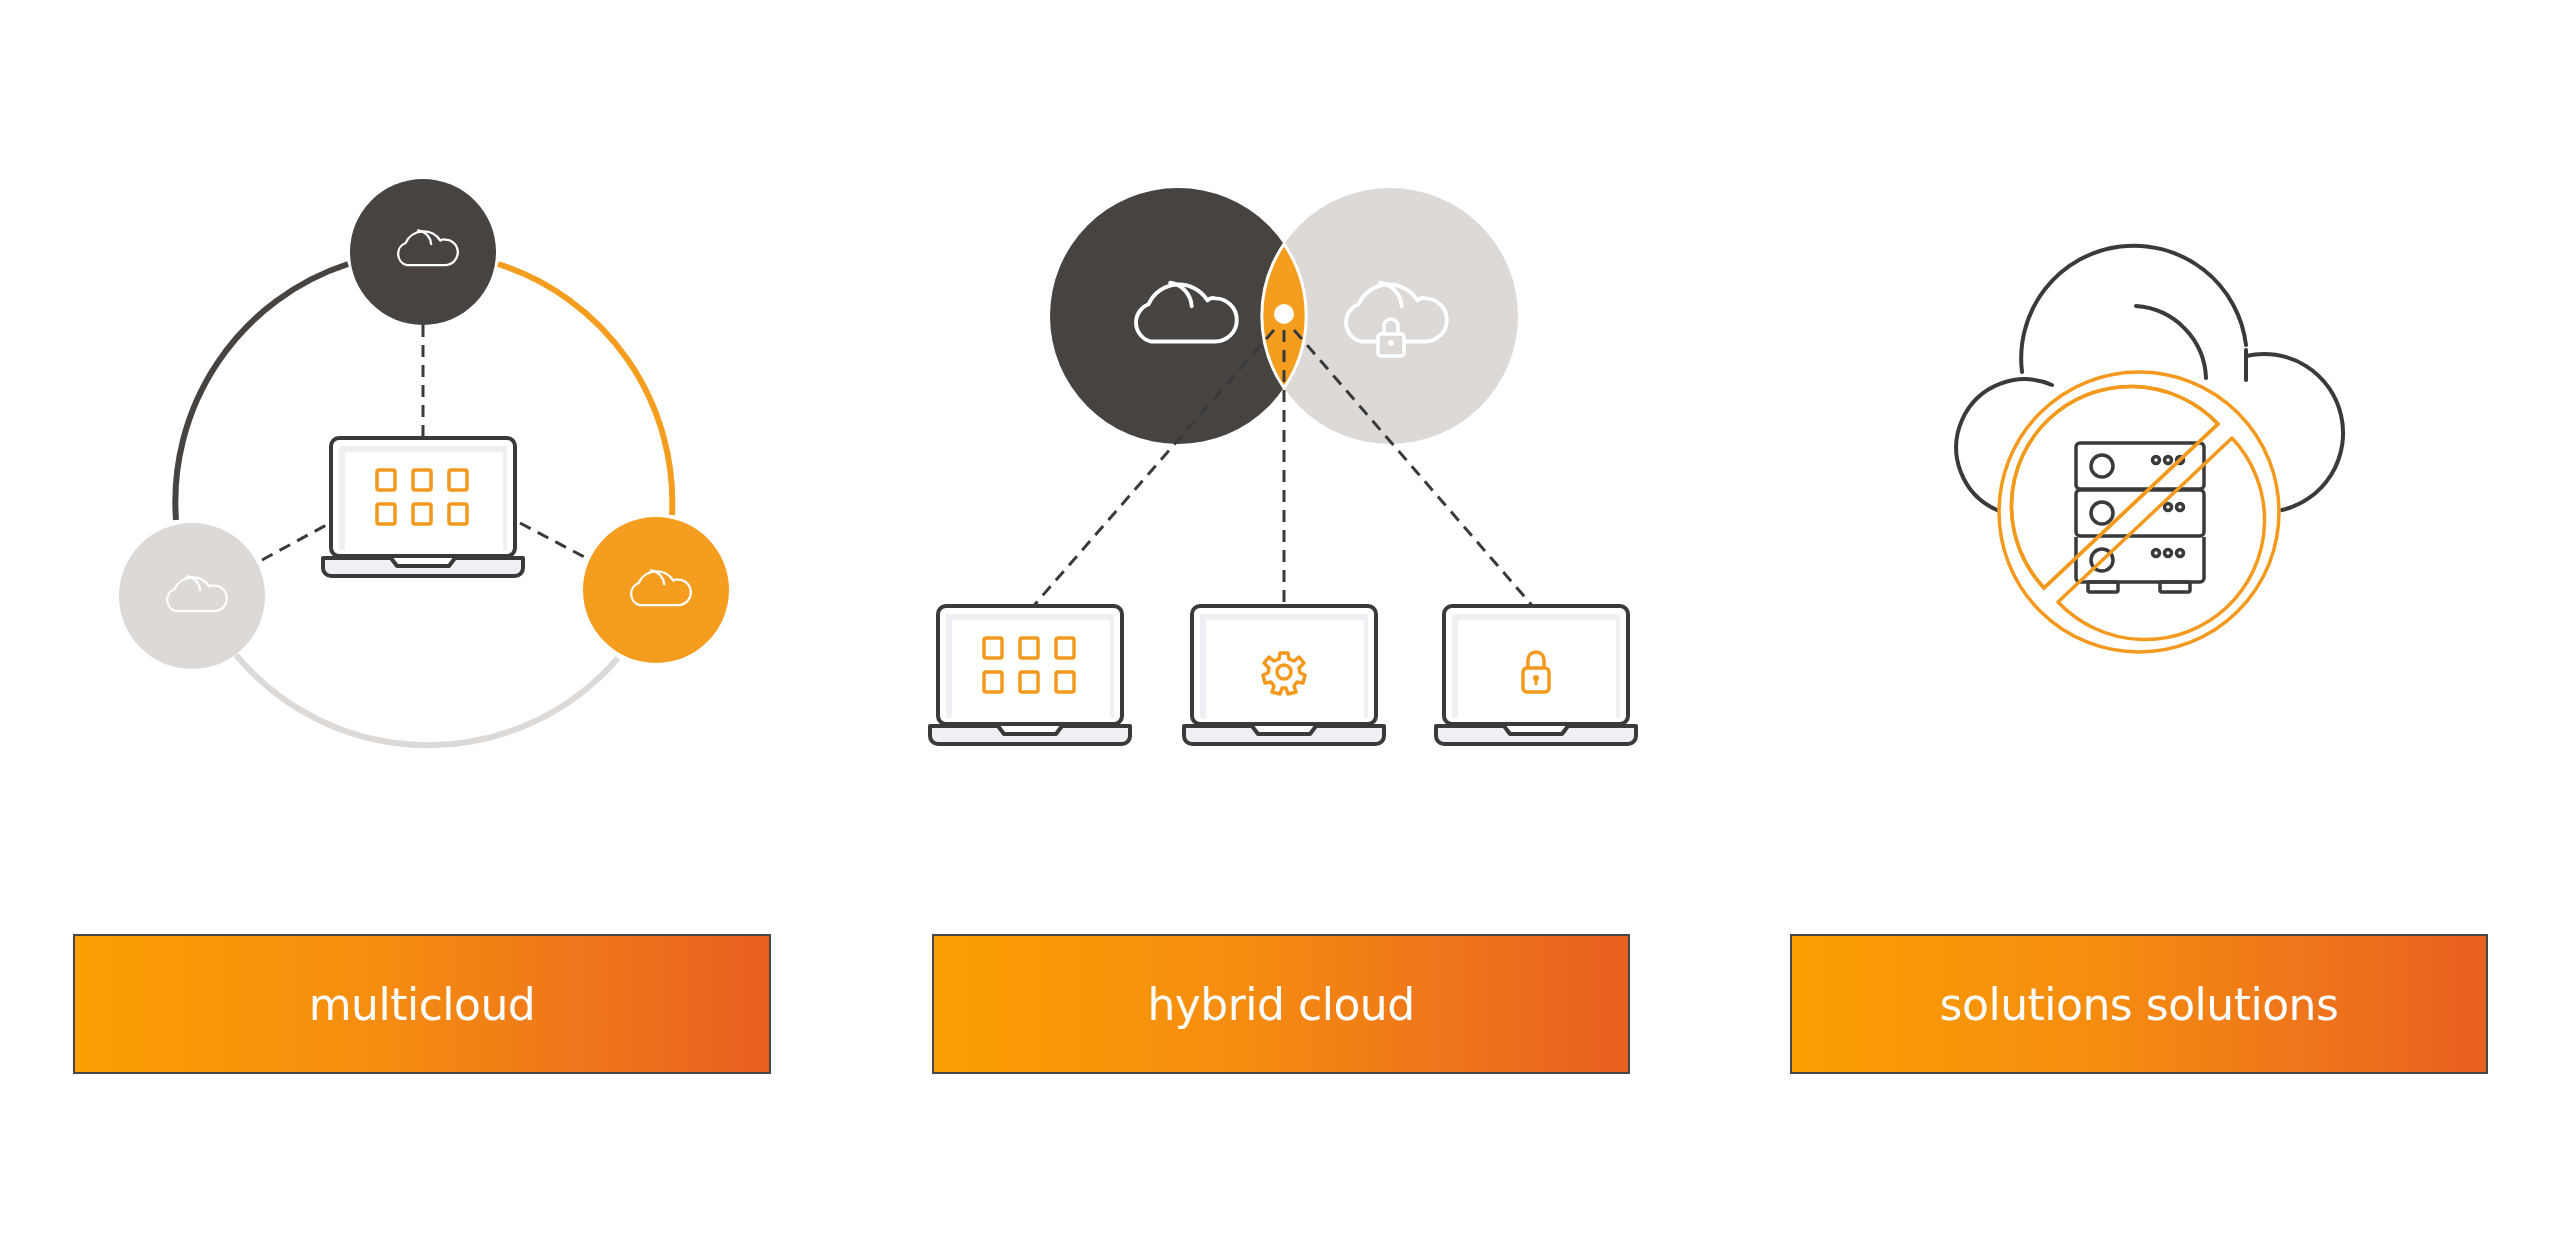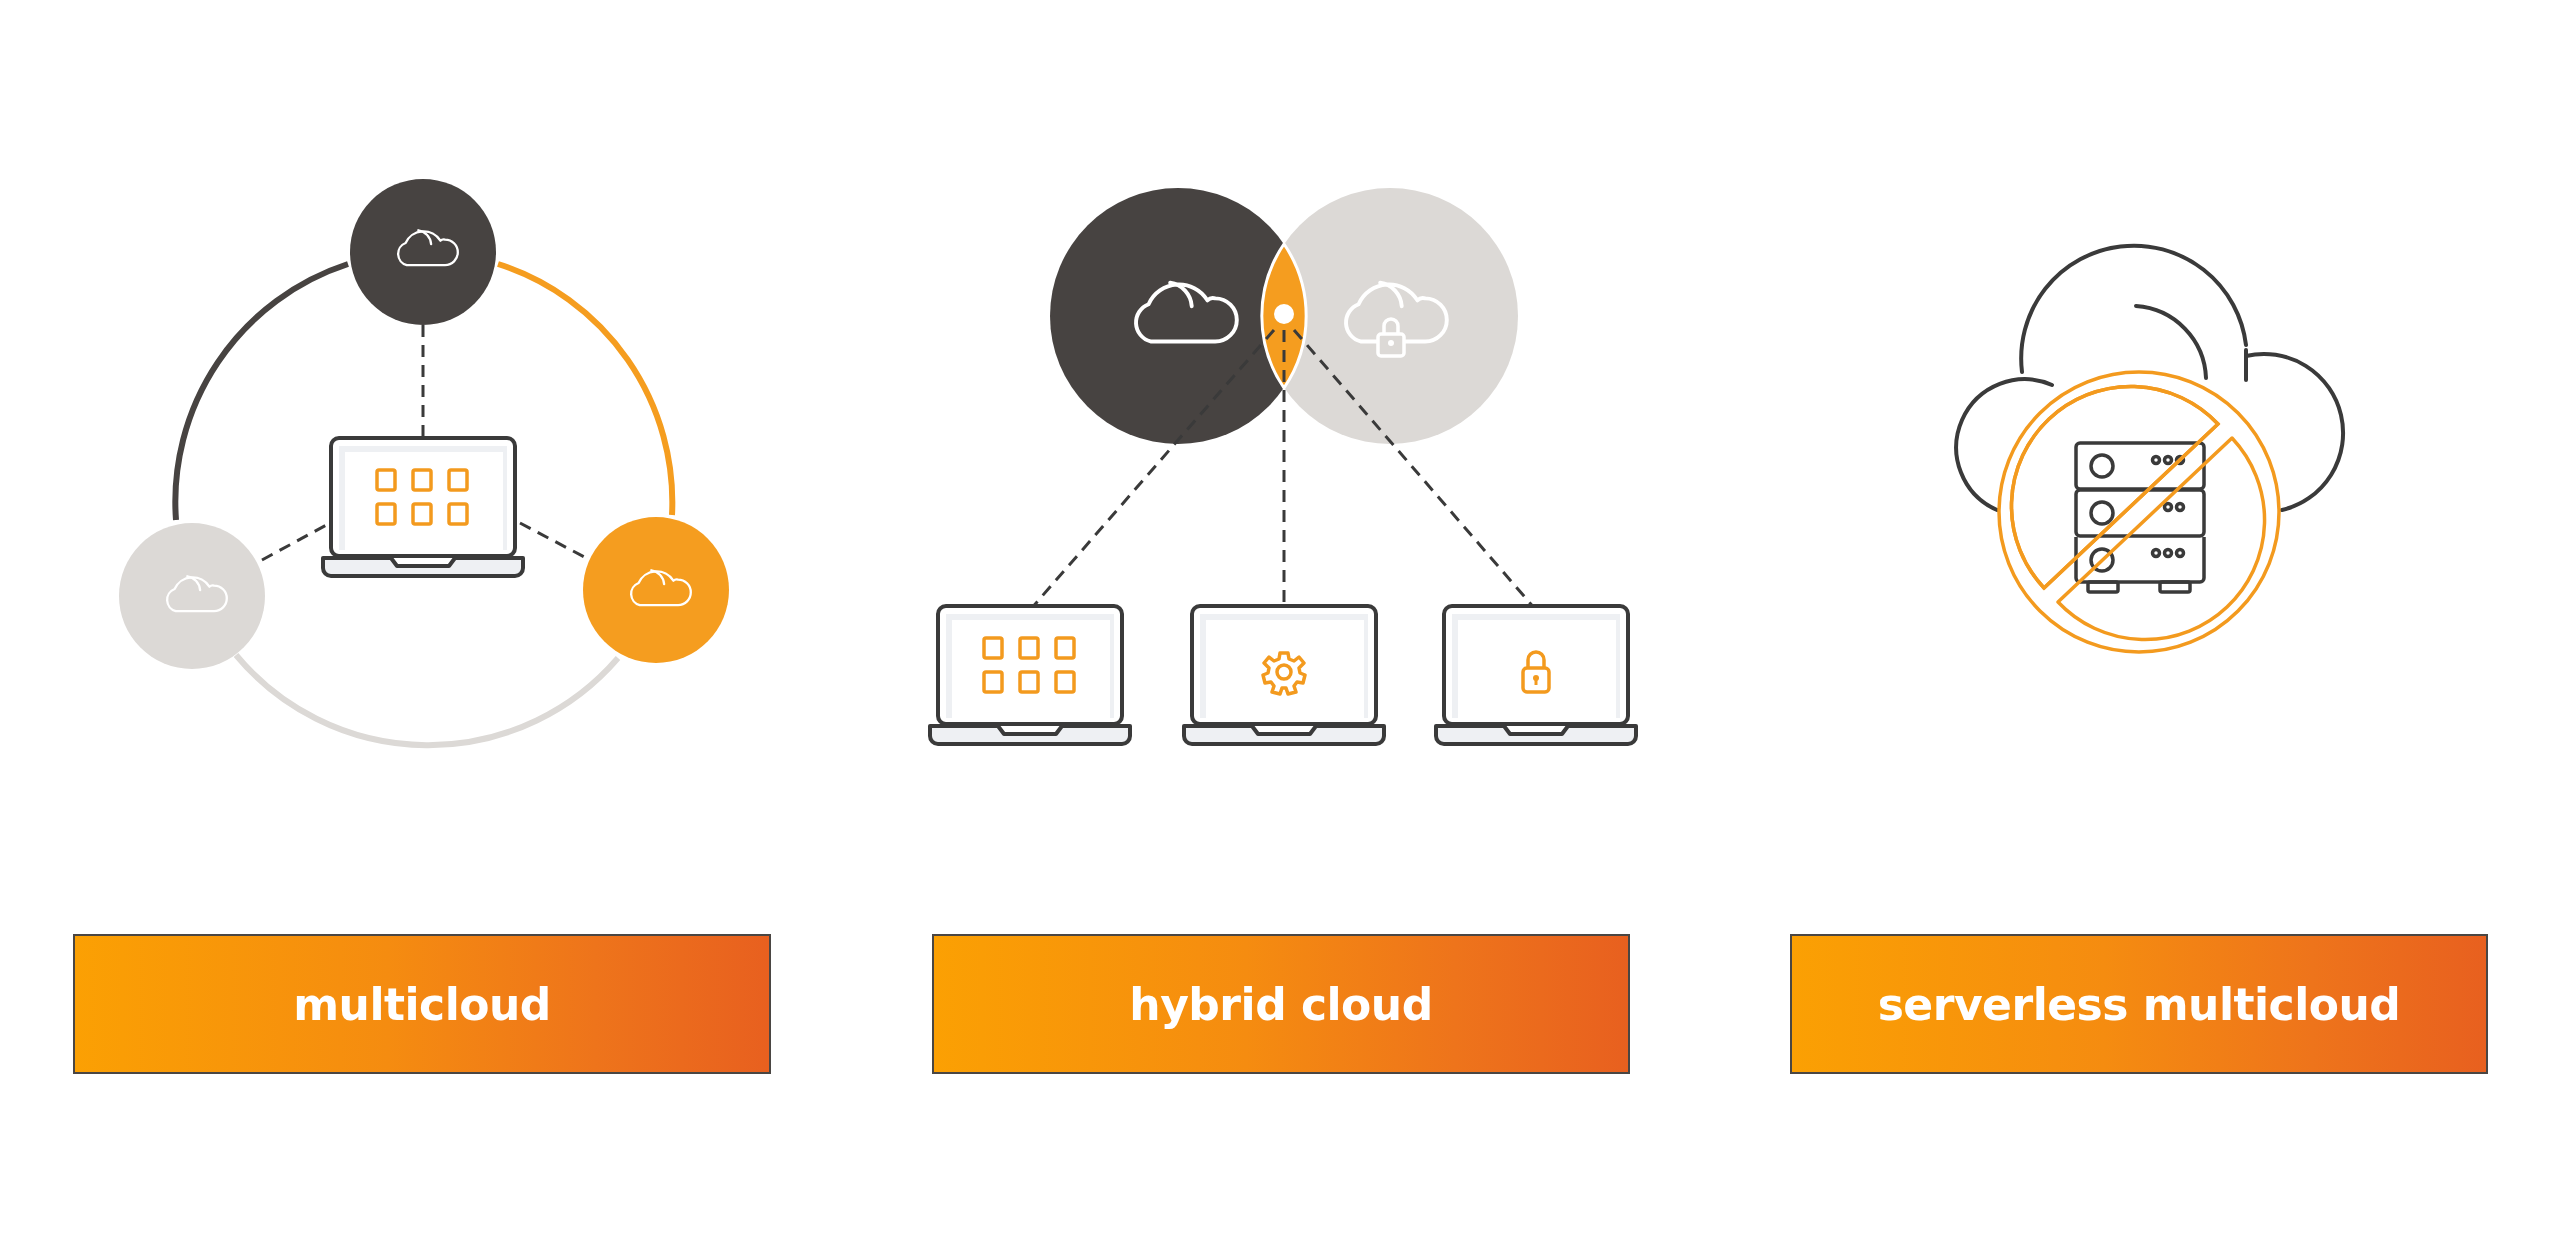--- a/index.html
+++ b/index.html
@@ -4,21 +4,21 @@
 <style>
   html, body { margin: 0; padding: 0; background: #ffffff; }
   body { width: 2560px; height: 1246px; position: relative; overflow: hidden; font-family: "DejaVu Sans", sans-serif; }
   svg.canvas { position: absolute; left: 0; top: 0; }
   .label-box {
     position: absolute; top: 934px; width: 698px; height: 140px;
     box-sizing: border-box; border: 2px solid #4a4643;
     background: linear-gradient(90deg, #fba003 0%, #f58c10 45%, #ee741b 75%, #e8601f 100%);
     display: flex; align-items: center; justify-content: center;
   }
-  .label-text { color: #ffffff; font-family: "DejaVu Sans", sans-serif; font-weight: bold; font-size: 44px; letter-spacing: -0.5px; }
+  .label-text { color: #ffffff; font-family: "DejaVu Sans", sans-serif; font-weight: normal; font-size: 44px; letter-spacing: -0.5px; }
 </style>
 </head>
 <body>
 
 <svg class="canvas" width="2560" height="1246" viewBox="0 0 2560 1246" xmlns="http://www.w3.org/2000/svg">
   <defs>
 
     <g id="cloud-shape">
       <path d="M-28,26 H38 A22,22 0 0 0 38,-18 A8,8 0 0 0 30,-16 A34,34 0 0 0 -30,-12 A20,20 0 0 0 -28,26 Z" fill="none" stroke-width="4" stroke-linejoin="round"></path>
       <path d="M-8,-34 A26,26 0 0 1 14,-10" fill="none" stroke-width="4" stroke-linecap="round"></path>
@@ -167,14 +167,14 @@
   </g>
 </svg>
 
 <div class="label-box" style="left:73px;">
   <span class="label-text">multicloud</span>
 </div>
 <div class="label-box" style="left:932px;align-items:center;">
   <span class="label-text">hybrid cloud</span>
 </div>
 <div class="label-box" style="left:1790px;">
-  <span class="label-text">serverless multicloud</span>
+  <span class="label-text">solutions solutions</span>
 </div>
 
 </body></html>

